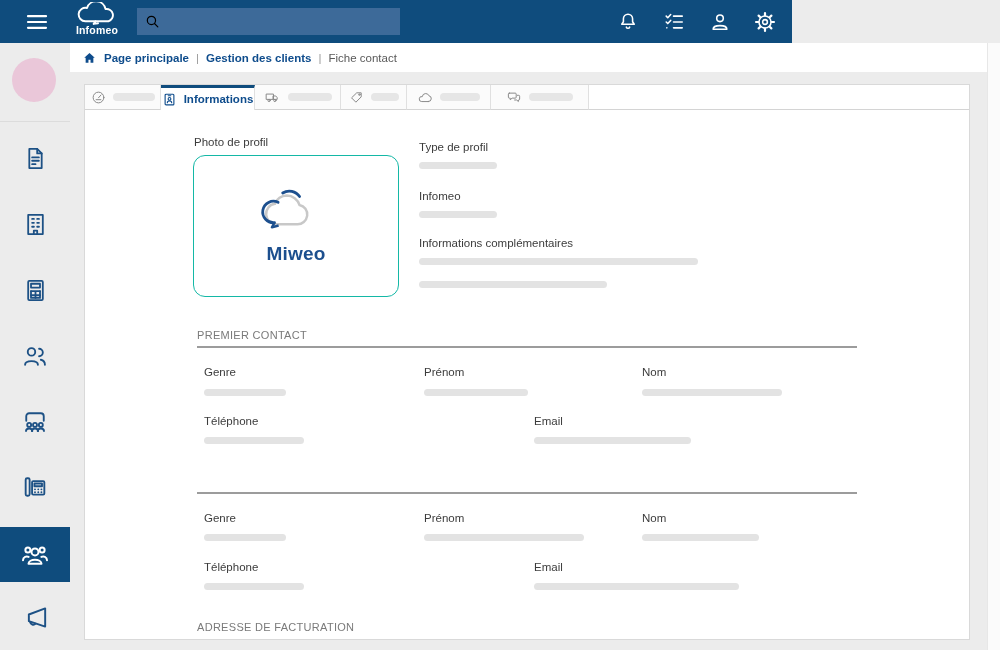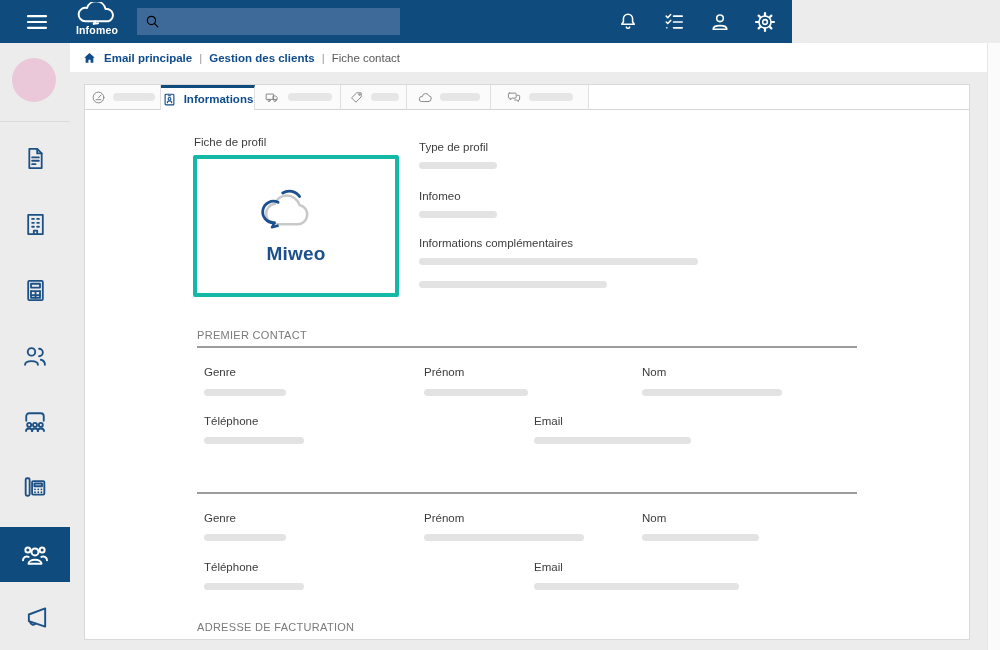--- a/index.html
+++ b/index.html
@@ -38,21 +38,21 @@
   .tabs { position:absolute; left:0; top:0; width:100%; height:25px; display:flex; }
   .tab { height:25px; display:flex; align-items:center; justify-content:center; gap:7px; background:#fbfbfb; border-right:1px solid #e0e0e0; border-bottom:1px solid #d4d4d4; color:#8a8a8a; cursor:pointer; font-size:11.5px; }
   .tab.active { background:#fff; border-top:3px solid #0f4c7d; border-bottom:none; color:#0e4c8c; font-weight:bold; }
   .tab-fill { flex:1; border-bottom:1px solid #d4d4d4; }
   .tab-skel { height:8px; border-radius:4px; background:#e6e6e6; }
 
   
   .content { position:absolute; left:0; top:0; width:100%; height:100%; }
   .flabel { position:absolute; font-size:11.5px; color:#3c3c3c; white-space:nowrap; line-height:14px; }
   .skel { position:absolute; height:7px; border-radius:4px; background:#e3e3e3; }
-  .photo-box { position:absolute; left:108px; top:70px; width:206px; height:142px; border:4px solid #14b8a6; border-radius:2px; display:flex; flex-direction:column; align-items:center; justify-content:center; }
+  .photo-box { position:absolute; left:108px; top:70px; width:206px; height:142px; border:1px solid #14b8a6; border-radius:12px; display:flex; flex-direction:column; align-items:center; justify-content:center; }
   .miweo-text { font-size:19px; font-weight:bold; color:#1c4f8e; margin-top:-2px; letter-spacing:.2px; }
   .sec-title { position:absolute; left:112px; width:660px; font-size:11px; font-weight:normal; color:#7a7a7a; letter-spacing:.3px; }
   .sec-line { position:absolute; left:112px; width:660px; border-top:2px solid #9c9c9c; }
 
   
   .scrolltrack { position:absolute; right:0; top:43px; width:13px; height:607px; background:#fbfbfb; border-left:1px solid #e7e7e7; z-index:20; }
 
   svg.ic { fill:none; stroke:currentColor; stroke-width:1.6; stroke-linecap:round; stroke-linejoin:round; }
   svg.ic-top { fill:none; stroke:currentColor; stroke-width:1.7; stroke-linecap:round; stroke-linejoin:round; }
 </style>
@@ -118,21 +118,21 @@
       </button>
     </div>
   </header>
 
   <nav class="breadcrumbbar">
     <span class="home-ic">
       <svg width="15" height="14" viewBox="0 0 24 24" fill="currentColor">
           <path d="M12 3.5l9 8h-2.4V20h-4.8v-4.8h-3.6V20H5.4v-8.5H3z"></path>
         </svg>
     </span>
-    <a class="crumb-link">Email principale</a>
+    <a class="crumb-link">Page principale</a>
     <span class="crumb-sep">|</span>
     <a class="crumb-link">Gestion des clients</a>
     <span class="crumb-sep">|</span>
     <span class="crumb-current">Fiche contact</span>
   </nav>
 
   <aside class="sidebar">
     <div class="avatar"></div>
     <div class="side-divider"></div>
 
@@ -251,21 +251,21 @@
               <path d="M4.5 5h9.5a1.5 1.5 0 0 1 1.5 1.5v5a1.5 1.5 0 0 1-1.5 1.5H9l-3 2.6V13H4.5A1.5 1.5 0 0 1 3 11.5v-5A1.5 1.5 0 0 1 4.5 5z"></path>
               <path d="M17.5 8.5h2A1.5 1.5 0 0 1 21 10v4.5a1.5 1.5 0 0 1-1.5 1.5H19v2.4l-2.8-2.4H13"></path>
             </svg>
           <div class="tab-skel" style="width:44px"></div>
         </div>
         <div class="tab-fill"></div>
       </div>
 
       <div class="content">
 
-        <div class="flabel" style="left:109px;top:50px">Fiche de profil</div>
+        <div class="flabel" style="left:109px;top:50px">Photo de profil</div>
         <div class="photo-box">
           <svg width="92" height="58" viewBox="0 0 90 56">
             <path d="M36 8a13 13 0 0 1 12.4 9.2A9.5 9.5 0 0 1 46 36H26a10 10 0 0 1-1.6-19.9A13 13 0 0 1 36 8Z" fill="#fff" stroke="#c8c8c8" stroke-width="2.4"></path>
             <path d="M27.5 14.6A10.5 10.5 0 1 0 24 34.5" fill="none" stroke="#1c4f8e" stroke-width="2.7" stroke-linecap="round"></path>
             <path d="M32 5.5A12 12 0 0 1 48.5 9" fill="none" stroke="#1c4f8e" stroke-width="2.7" stroke-linecap="round"></path>
             <path d="M24 34.5l-2.6 4.6 6.6-1.8" fill="none" stroke="#1c4f8e" stroke-width="2.3" stroke-linejoin="round"></path>
           </svg>
           <div class="miweo-text">Miweo</div>
         </div>
 

